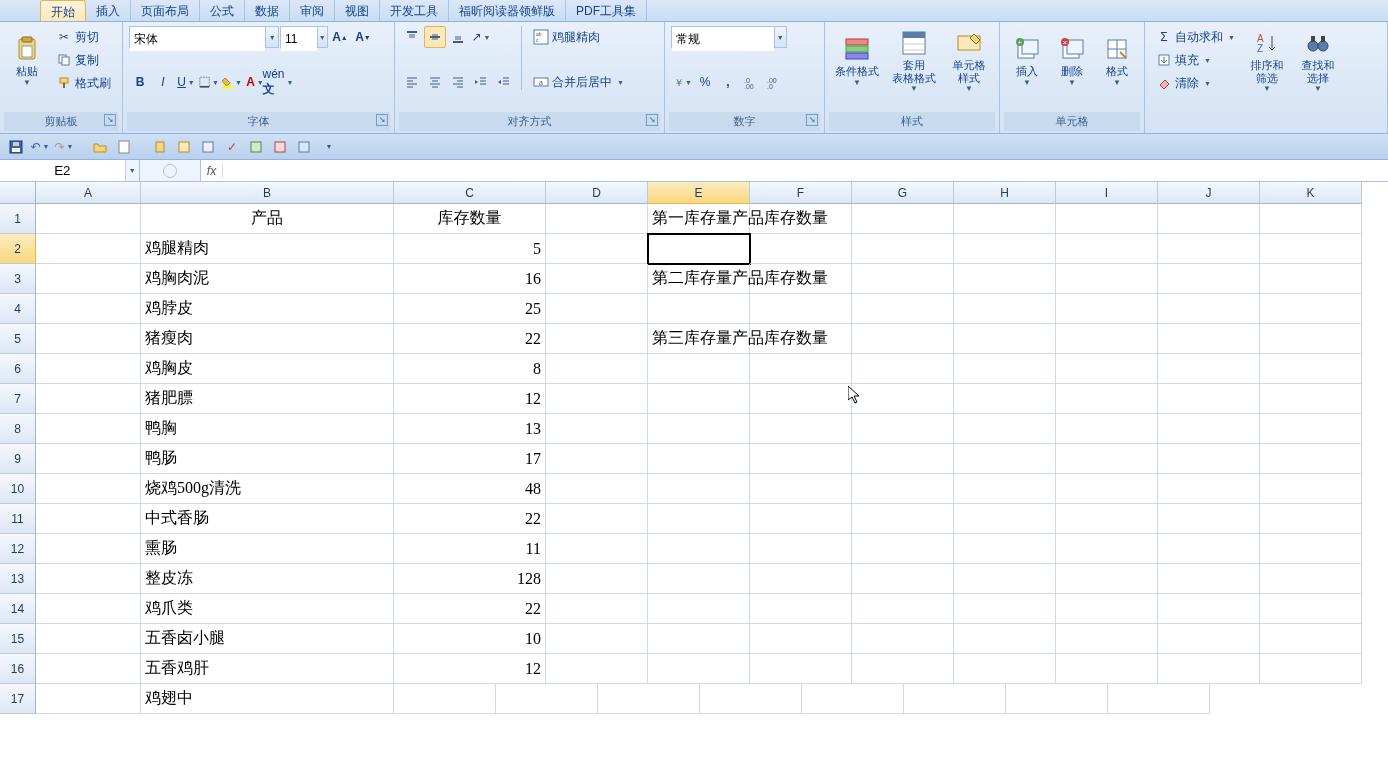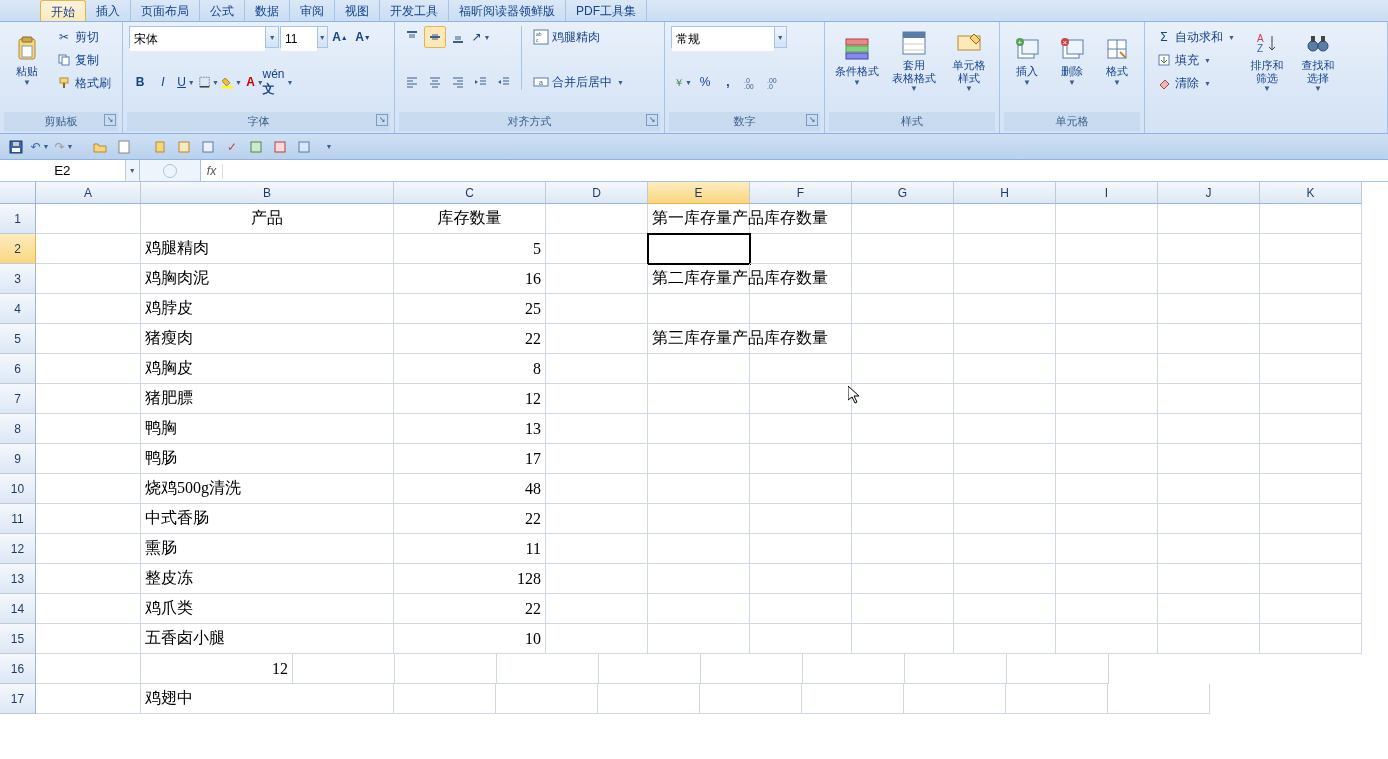--- a/index.html
+++ b/index.html
@@ -748,20 +748,21 @@
         <div class="cell" style="width: 102px;"></div>
         <div class="cell" style="width: 102px;"></div>
         <div class="cell" style="width: 102px;"></div>
         <div class="cell" style="width: 102px;"></div>
         <div class="cell" style="width: 102px;"></div>
         <div class="cell" style="width: 102px;"></div>
       </div>
       <div class="row-line">
         <div class="row-h">16</div>
         <div class="cell" style="width: 105px;"></div>
+        <div class="cell" style="width: 253px;">五香鸡肝</div>
         <div class="cell right" style="width: 152px;">12</div>
         <div class="cell" style="width: 102px;"></div>
         <div class="cell" style="width: 102px;"></div>
         <div class="cell" style="width: 102px;"></div>
         <div class="cell" style="width: 102px;"></div>
         <div class="cell" style="width: 102px;"></div>
         <div class="cell" style="width: 102px;"></div>
         <div class="cell" style="width: 102px;"></div>
         <div class="cell" style="width: 102px;"></div>
       </div>

